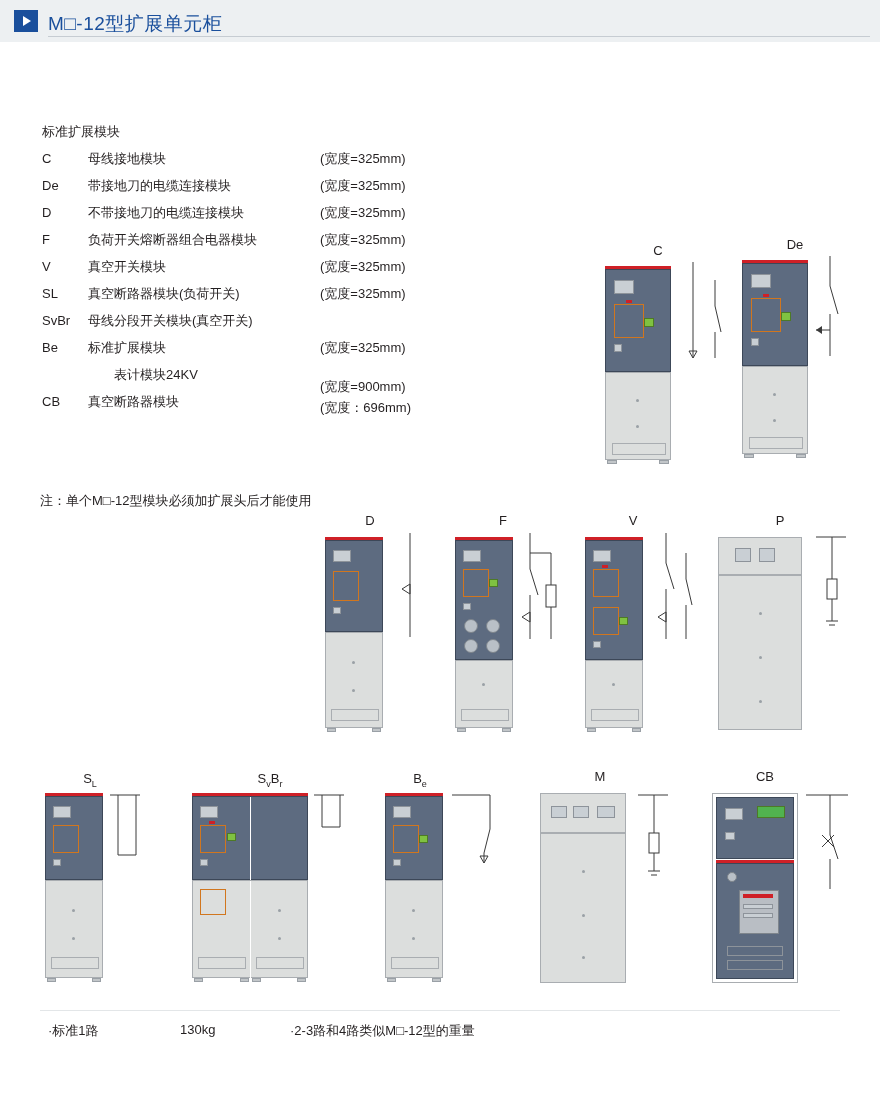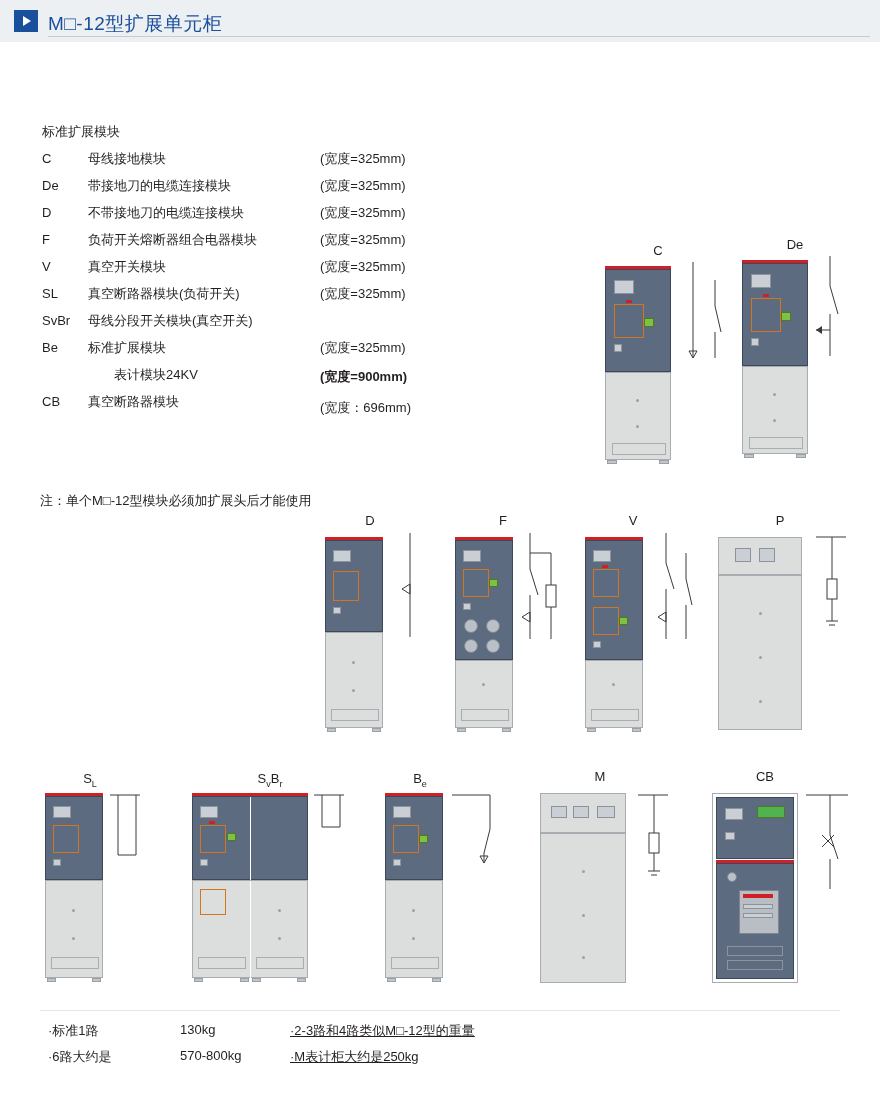--- a/index.html
+++ b/index.html
@@ -74,21 +74,21 @@
   .foot{position:absolute;height:4px;background:#c2c6c9;border:1px solid #9aa0a6;box-sizing:border-box;}
   .wline{position:absolute;background:#ffffff;}
   
   .weights{
     position:absolute;left:40px;top:1022px;width:800px;font-size:13px;color:#231f20;
   }
   .w-title{margin-bottom:14px;}
   .w-row{position:relative;height:26px;}
   .w-c1{position:absolute;left:8px;top:0;}
   .w-c2{position:absolute;left:140px;top:0;}
-  .w-c3{position:absolute;left:250px;top:0;text-decoration:underline;}
+  .w-c3{position:absolute;left:250px;top:0;}
   .divider{
     position:absolute;left:40px;top:1010px;width:800px;height:1px;background:#e3e6e8;
   }
   svg{display:block;}
 </style>
 </head>
 <body>
 
 <div class="header-bar"></div>
 <div class="play-box">
@@ -136,21 +136,21 @@
     <span class="spec-width"></span>
   </div>
   <div class="spec-row">
     <span class="spec-code">Be</span>
     <span class="spec-name">标准扩展模块</span>
     <span class="spec-width">(宽度=325mm)</span>
   </div>
   <div class="spec-row spec-indent">
     <span class="spec-code"></span>
     <span class="spec-name">表计模块24KV</span>
-    <span class="spec-width" style="top:2px;font-weight:bold;">(宽度=900mm)</span>
+    <span class="spec-width" style="top:12px;">(宽度=900mm)</span>
   </div>
   <div class="spec-row">
     <span class="spec-code">CB</span>
     <span class="spec-name">真空断路器模块</span>
     <span class="spec-width" style="top:6px;">(宽度：696mm)</span>
   </div>
 </div>
 
 <div class="note">注：单个M□-12型模块必须加扩展头后才能使用</div>
 
@@ -448,18 +448,13 @@
   <line x1="22" y1="46" x2="34" y2="58" stroke="#3a3a3a" stroke-width="1"></line>
 </svg>
 
 <div class="divider"></div>
 <div class="weights">
   <div class="w-row">
     <span class="w-c1">·标准1路</span>
     <span class="w-c2">130kg</span>
     <span class="w-c3">·2-3路和4路类似M□-12型的重量</span>
   </div>
-  <div class="w-row">
-    <span class="w-c1">·6路大约是</span>
-    <span class="w-c2">570-800kg</span>
-    <span class="w-c3">·M表计柜大约是250kg</span>
-  </div>
 </div>
 
 </body></html>

